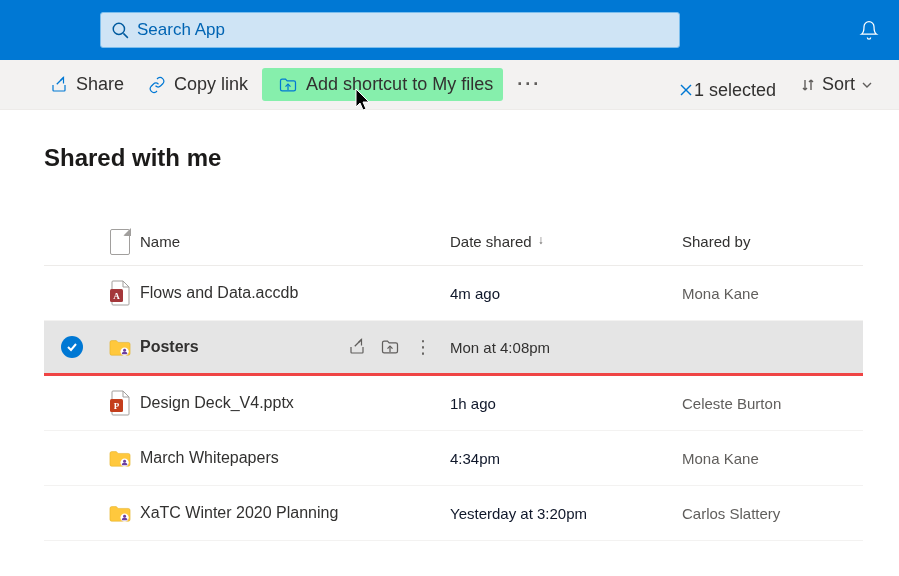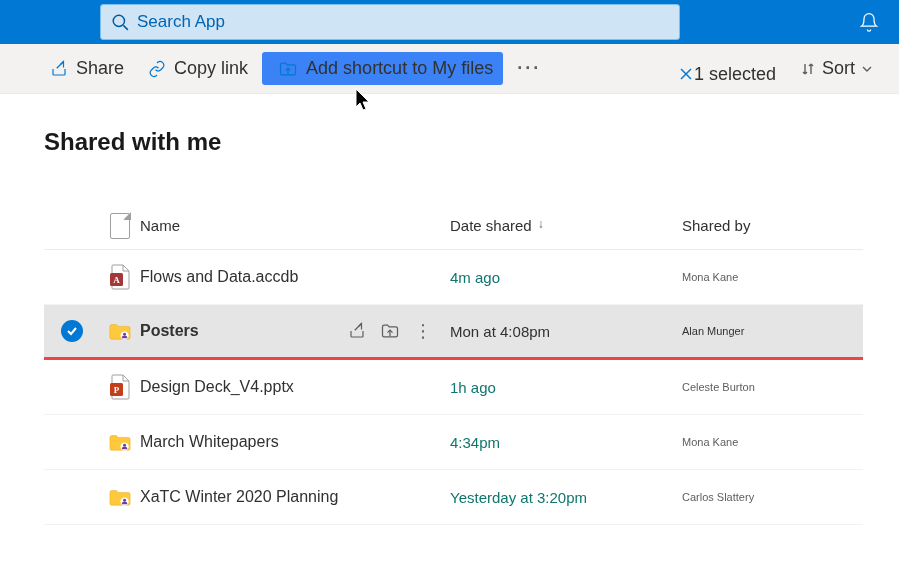--- a/index.html
+++ b/index.html
@@ -8,21 +8,21 @@
     background: #fff;
     color: #323130;
     width: 899px;
     height: 576px;
     overflow: hidden;
   }
 
   
   .header {
     background: #0078d4;
-    height: 44px;
+    height: 60px;
     display: flex;
     align-items: center;
     padding: 0 20px 0 100px;
     gap: 16px;
   }
   .search-box {
     flex: 0 0 580px;
     height: 36px;
     background: #cfe4f5;
     border: 1px solid #7cbeed;
@@ -53,21 +53,21 @@
   .cmd {
     display: inline-flex;
     align-items: center;
     gap: 8px;
     padding: 6px 10px;
     border-radius: 3px;
     color: #323130;
     cursor: pointer;
   }
   .cmd .icon { color: #0078d4; }
-  .cmd.hovered { background: #3b82f6; padding-left: 16px; }
+  .cmd.hovered { background: #86efac; padding-left: 16px; }
   .overflow { padding: 6px 10px; color: #605e5c; cursor: pointer; font-weight: bold; letter-spacing: 2px; }
   .cmdbar .spacer { flex: 1; }
   .sel { display: inline-flex; align-items: center; gap: 0; padding: 0 10px; margin-top: 11px; }
   .sel .icon { color: #0078d4; }
   .sort { display: inline-flex; align-items: center; gap: 6px; padding: 0 10px; cursor: pointer; }
   .sort .icon { color: #605e5c; }
 
   
   .page {
     padding: 34px 36px 0 44px;
@@ -119,23 +119,23 @@
   .name-cell {
     display: flex;
     align-items: center;
     justify-content: space-between;
     padding-right: 18px;
   }
   .name-text { }
   .row.selected .name-text { font-weight: 600; }
   .row-actions { display: none; gap: 14px; align-items: center; color: #605e5c; }
   .row.selected .row-actions { display: inline-flex; }
-  .row .date-cell { color: #0f766e; font-size: 15px; }
+  .row .date-cell { color: #0f172a; font-size: 15px; }
   .row.selected .date-cell { color: #323130; }
-  .row .shared-cell { color: #605e5c; font-size: 11px; }
+  .row .shared-cell { color: #605e5c; font-size: 15px; }
   .row.selected .shared-cell { color: #323130; }
 
   
   .ft { width: 22px; height: 26px; display: block; }
   .doc-outline {
     width: 20px; height: 26px;
     border: 1.5px solid #a19f9d;
     border-radius: 2px;
     position: relative;
   }
@@ -306,21 +306,20 @@
             <svg width="20" height="18" viewBox="0 0 24 20" fill="none" stroke="#605e5c" stroke-width="1.5">
               <path d="M3 5a2 2 0 0 1 2-2h4l2 2h8a2 2 0 0 1 2 2v8a2 2 0 0 1-2 2H5a2 2 0 0 1-2-2V5z"></path>
               <path d="M9 12l3-3 3 3"></path>
                 <path d="M12 9v7"></path>
             </svg>
           </span>
           <span style="font-size:18px;line-height:1">⋮</span>
         </span>
       </span>
       <span class="date-cell">Mon at 4:08pm</span>
-      <span class="shared-cell">Alan Munger</span>
     </div>
 
     <div class="row">
       <span class="sel-cell"></span>
       <span class="file-icon-cell">
         <svg class="ft" viewBox="0 0 22 26">
           <path d="M4 1h10l6 6v17a1 1 0 0 1-1 1H4a1 1 0 0 1-1-1V2a1 1 0 0 1 1-1z" fill="#fff" stroke="#a19f9d" stroke-width="1"></path>
           <path d="M14 1v6h6" fill="none" stroke="#a19f9d" stroke-width="1"></path>
           <rect x="1" y="9" width="13" height="13" rx="1.5" fill="#c43e1c"></rect>
           <text x="7.5" y="19" text-anchor="middle" fill="#fff" font-size="9" font-family="Segoe UI" font-weight="600">P</text>

